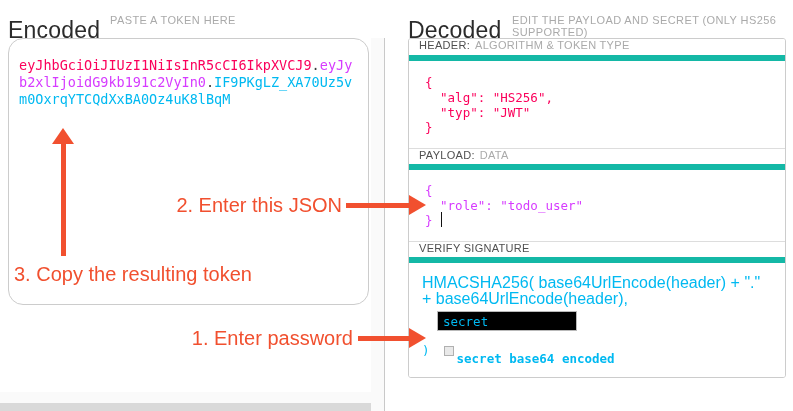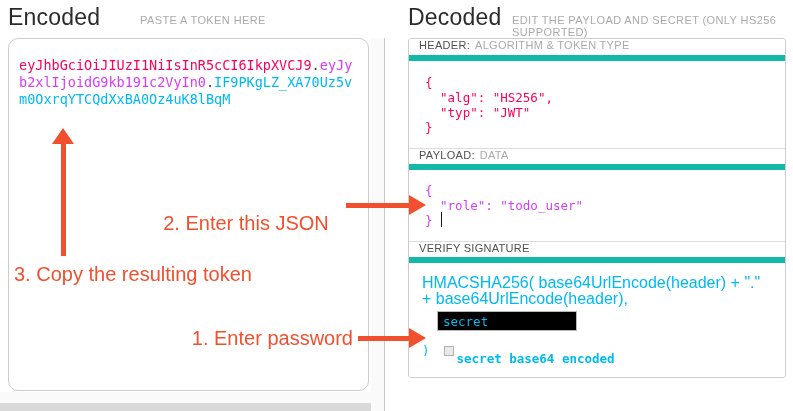--- a/index.html
+++ b/index.html
@@ -4,26 +4,26 @@
 <style>
   :root{
     --jwt-header:#fb015b; --jwt-payload:#d63aff; --jwt-signature:#00b9f1;
     --annotation:#f1502f; --border:#cccccc;
   }
   *{margin:0;padding:0;box-sizing:border-box;}
   html,body{background:#ffffff;}
   body{font-family:"Liberation Sans",sans-serif;}
   #stage{position:relative;width:793px;height:411px;overflow:hidden;background:#fff;}
 
-  .panel-title{position:absolute;top:4px;font-size:23px;color:#2b2b2b;letter-spacing:0.2px;}
+  .panel-title{position:absolute;top:17px;font-size:23px;color:#2b2b2b;letter-spacing:0.2px;}
   .panel-subtitle{position:absolute;top:14px;font-size:11px;color:#aaaaaa;text-transform:uppercase;letter-spacing:0.4px;}
 
   
-  .encoded-box{position:absolute;left:8px;top:38px;width:361px;height:353px;
-    background:#fff;border:1px solid var(--border);border-radius:10px;}
+  .encoded-box{position:absolute;left:8px;top:38px;width:361px;height:267px;
+    background:#fff;border:1px solid var(--border);border-radius:15px;}
   .token-text{padding:18px 10px;font-family:"DejaVu Sans Mono",monospace;
     font-size:13.5px;line-height:17px;word-break:break-all;}
   .tok-h{color:var(--jwt-header);}
   .tok-p{color:var(--jwt-payload);}
   .tok-s{color:var(--jwt-signature);}
   .tok-dot{color:#3c3c3c;}
 
   
   .divider-track{position:absolute;left:371px;top:38px;width:14px;height:373px;
     background:#fafafa;border-right:1px solid #c9c9c9;}
@@ -69,21 +69,21 @@
   .arrow-head-u{position:absolute;width:0;height:0;
     border-left:11px solid transparent;border-right:11px solid transparent;
     border-bottom:16px solid var(--annotation);}
 </style>
 </head>
 <body>
 
 <div id="stage">
 
   <span class="panel-title" style="left:8px;">Encoded</span>
-  <span class="panel-subtitle" style="left:110px;margin-left:30px;">PASTE A TOKEN HERE</span>
+  <span class="panel-subtitle" style="left:110px;">PASTE A TOKEN HERE</span>
   <span class="panel-title" style="left:408px;">Decoded</span>
   <span class="panel-subtitle" style="left:512px;">EDIT THE PAYLOAD AND SECRET (ONLY HS256 SUPPORTED)</span>
 
   <div class="encoded-box">
     <div class="token-text"><span class="tok-h">eyJhbGciOiJIUzI1NiIsInR5cCI6IkpXVCJ9</span><span class="tok-dot">.</span><span class="tok-p">eyJyb2xlIjoidG9kb191c2VyIn0</span><span class="tok-dot">.</span><span class="tok-s">IF9PKgLZ_XA70Uz5vm0OxrqYTCQdXxBA0Oz4uK8lBqM</span></div>
   </div>
 
   <div class="divider-track"></div>
   <div class="strip-light"></div>
   <div class="strip-dark"></div>
@@ -123,21 +123,21 @@
         <span class="cb"></span>
         <span class="cb-label">secret base64 encoded</span>
       </div>
     </div>
   </div>
 
   <div class="arrow-head-u" style="left:52px;top:128px;"></div>
   <div class="arrow-line-v" style="left:61px;top:143px;height:113px;"></div>
   <div class="ann-text" style="left:14px;top:263px;">3. Copy the resulting token</div>
 
-  <div class="ann-text ann-right" style="left:150px;top:212px;width:192px;text-align:center;">2. Enter this JSON</div>
+  <div class="ann-text ann-right" style="left:150px;top:194px;width:192px;">2. Enter this JSON</div>
   <div class="arrow-line-h" style="left:346px;top:203px;width:64px;"></div>
   <div class="arrow-head-r" style="left:409px;top:195px;"></div>
 
   <div class="ann-text ann-right" style="left:150px;top:327px;width:203px;">1. Enter password</div>
   <div class="arrow-line-h" style="left:358px;top:336px;width:52px;"></div>
   <div class="arrow-head-r" style="left:409px;top:328px;"></div>
 
 </div>
 
 </body></html>

